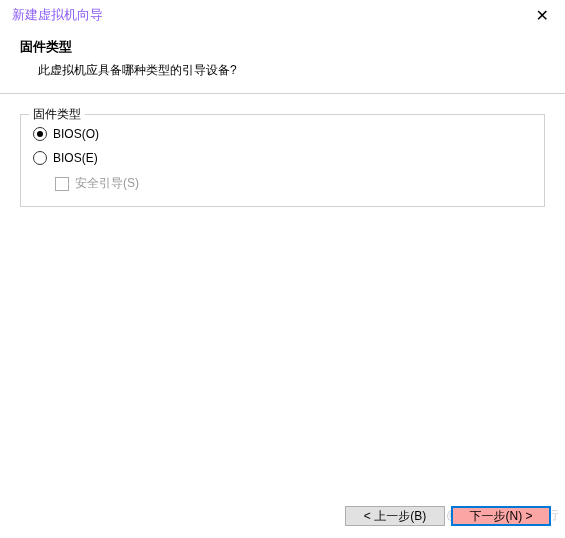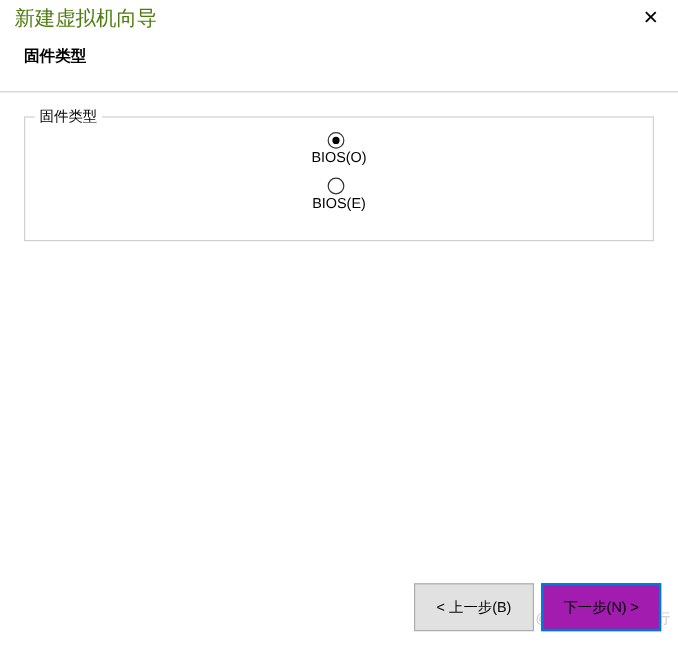--- a/index.html
+++ b/index.html
@@ -17,22 +17,22 @@
       position: relative;
     }
     .titlebar {
       display: flex;
       justify-content: space-between;
       align-items: center;
       padding: 6px 12px 6px 12px;
       height: 30px;
     }
     .titlebar .title {
-      font-size: 17px;
-      color: #4d7c0f;
+      font-size: 13px;
+      color: #8b5cf6;
     }
     .titlebar .close {
       font-size: 16px;
       font-weight: 300;
       cursor: pointer;
       padding: 0 4px;
       font-family: Arial, sans-serif;
     }
     .header {
       padding: 8px 20px 14px 20px;
@@ -69,21 +69,20 @@
       background: #fff;
       padding: 0 4px;
       font-size: 12px;
       color: #000;
     }
     .radio-row {
       display: flex;
       align-items: center;
       margin-bottom: 10px;
       cursor: pointer;
-      flex-direction: column;
     }
     .radio {
       width: 14px;
       height: 14px;
       border: 1px solid #333;
       border-radius: 50%;
       margin-right: 6px;
       display: inline-flex;
       align-items: center;
       justify-content: center;
@@ -116,34 +115,34 @@
     .footer {
       position: absolute;
       bottom: 12px;
       right: 14px;
       display: flex;
       gap: 6px;
       align-items: center;
     }
     .btn {
       min-width: 100px;
-      height: 40px;
+      height: 20px;
       border: 1px solid #adadad;
       background: #e1e1e1;
       font-size: 12px;
       font-family: inherit;
       cursor: pointer;
       padding: 0 12px;
       display: inline-flex;
       align-items: center;
       justify-content: center;
     }
     .btn.default {
       border: 2px solid #0078d7;
-      background: #a21caf;
+      background: #fca5a5;
     }
     .watermark {
       position: absolute;
       right: 6px;
       bottom: 14px;
       font-size: 12px;
       color: #c9c9c9;
       letter-spacing: 0.5px;
       pointer-events: none;
       z-index: -1;
@@ -152,38 +151,43 @@
 </head>
 <body>
 
 <div class="titlebar">
   <span class="title">新建虚拟机向导</span>
   <span class="close">✕</span>
 </div>
 
 <div class="header">
   <div class="header-title">固件类型</div>
+  <div class="header-subtitle">此虚拟机应具备哪种类型的引导设备?</div>
 </div>
 
 <hr class="divider">
 
 <div class="content">
   <div class="group">
     <span class="group-label">固件类型</span>
 
     <div class="radio-row">
       <span class="radio checked"></span>
       <span>BIOS(O)</span>
     </div>
 
     <div class="radio-row">
       <span class="radio"></span>
       <span>BIOS(E)</span>
     </div>
 
+    <div class="checkbox-row disabled">
+      <span class="checkbox"></span>
+      <span>安全引导(S)</span>
+    </div>
   </div>
 </div>
 
 <div class="watermark">CSDN @一个写代码的码行</div>
 
 <div class="footer">
   <button class="btn">&lt; 上一步(B)</button>
   <button class="btn default">下一步(N) &gt;</button>
 </div>
 

